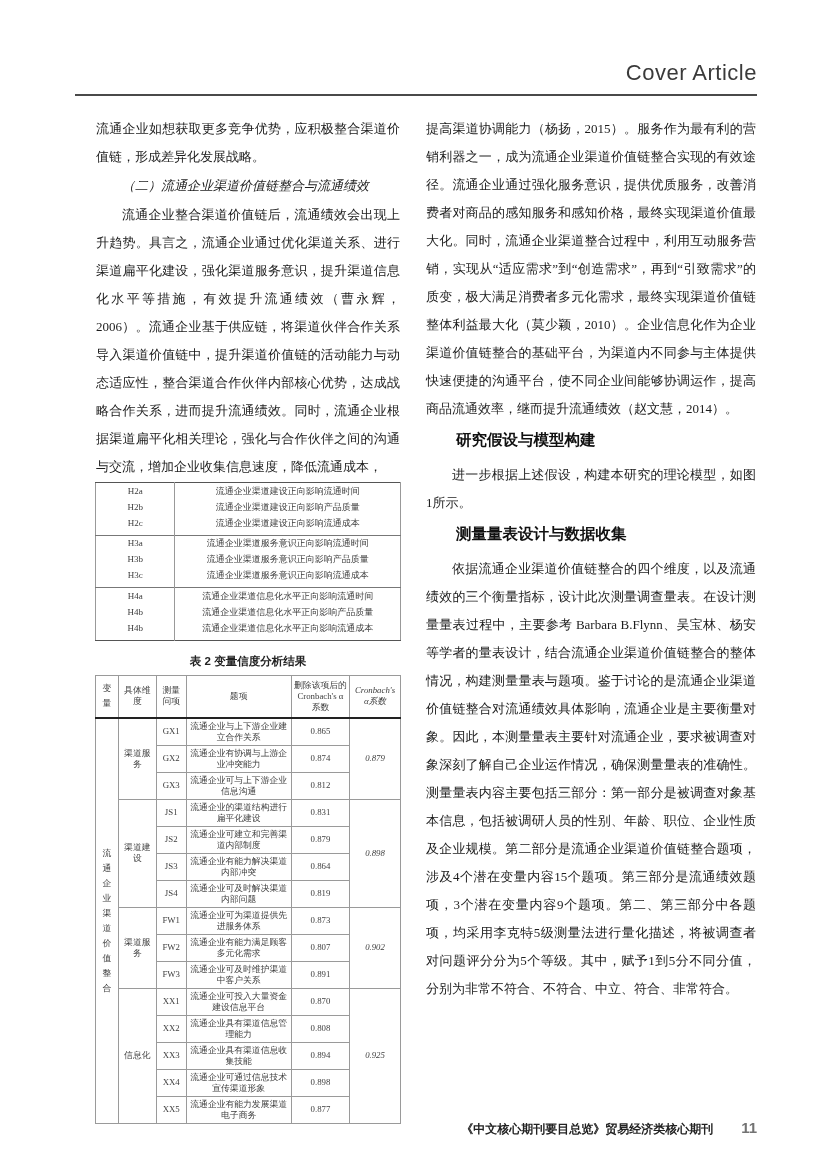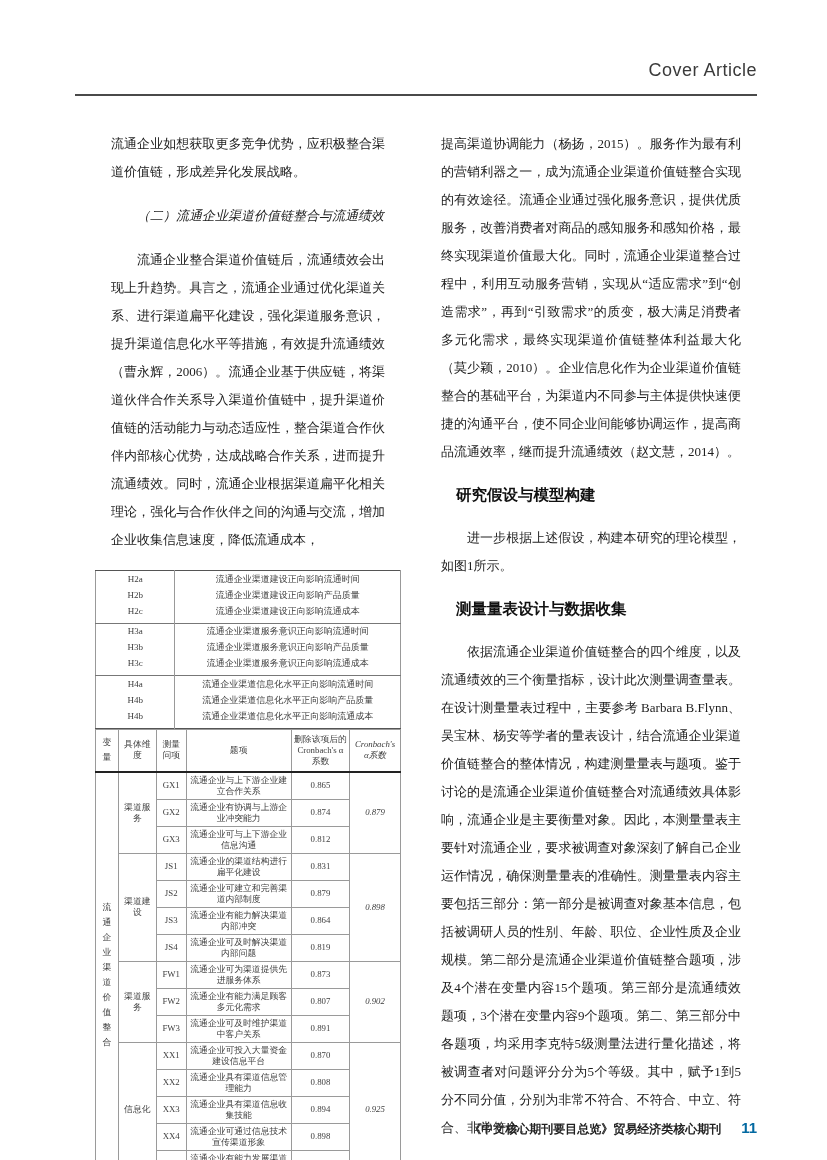--- a/index.html
+++ b/index.html
@@ -5,28 +5,28 @@
   html,body{margin:0;padding:0;}
   body{
     width:827px;height:1160px;position:relative;background:#ffffff;
     font-family:"Liberation Serif","DejaVu Serif",serif;color:#1c1c1c;
     overflow:hidden;
   }
   
   .hdr{position:absolute;top:60px;left:75px;right:70px;text-align:right;}
   .hdr .hdr-label{
     font-family:"Liberation Sans","DejaVu Sans",sans-serif;
-    font-size:18px;color:#3a3a3a;letter-spacing:.5px;
+    font-size:22px;color:#3a3a3a;letter-spacing:.5px;
   }
   .hdr-rule{position:absolute;top:94px;left:75px;right:70px;border-top:2px solid #4a4a4a;}
   
   .col{position:absolute;top:114px;font-size:13px;line-height:28px;text-align:justify;}
   .col-left{left:95px;width:306px;}
   .col-right{left:425px;width:332px;}
-  p{margin:16px;}
+  p{margin:1px;}
   p.ind{text-indent:2em;}
   .subhead{font-style:italic;text-indent:2em;}
   .sec-head{
     font-family:"Liberation Sans","DejaVu Sans",sans-serif;
     font-weight:bold;font-size:15.5px;color:#111;
     margin:4px 0 8px 0;text-indent:2em;line-height:26px;
   }
   
   .tbl-caption{
     font-family:"Liberation Sans","DejaVu Sans",sans-serif;
@@ -56,21 +56,21 @@
   .t2 .c-aid{width:56px;}
   .t2 .c-alpha{width:47px;font-style:italic;}
   
   .ftr{position:absolute;top:1118px;left:75px;right:70px;text-align:right;line-height:20px;}
   .ftr .jnote{
     font-family:"Liberation Sans","DejaVu Sans",sans-serif;
     font-weight:bold;font-size:12px;color:#222;
   }
   .ftr .pnum{
     font-family:"Liberation Sans","DejaVu Sans",sans-serif;
-    font-weight:bold;font-size:15px;color:#0369a1;margin-left:16px;
+    font-weight:bold;font-size:15px;color:#737373;margin-left:24px;
   }
 </style>
 </head>
 <body>
 
 <div class="hdr">
   <span class="hdr-label">Cover Article</span>
 </div>
 <div class="hdr-rule"></div>
 
@@ -117,20 +117,21 @@
         <td class="code">H4b</td>
         <td>流通企业渠道信息化水平正向影响产品质量</td>
       </tr>
       <tr>
         <td class="code">H4b</td>
         <td>流通企业渠道信息化水平正向影响流通成本</td>
       </tr>
     </tbody>
   </table>
 
+  <div class="tbl-caption">表 2  变量信度分析结果</div>
   <table class="t2">
     <thead>
       <tr>
         <th class="c-var">变量</th>
         <th class="c-dim">具体维度</th>
         <th class="c-code">测量问项</th>
         <th class="c-item">题项</th>
         <th class="c-aid">删除该项后的Cronbach's α系数</th>
         <th class="c-alpha">Cronbach's α系数</th>
       </tr>

